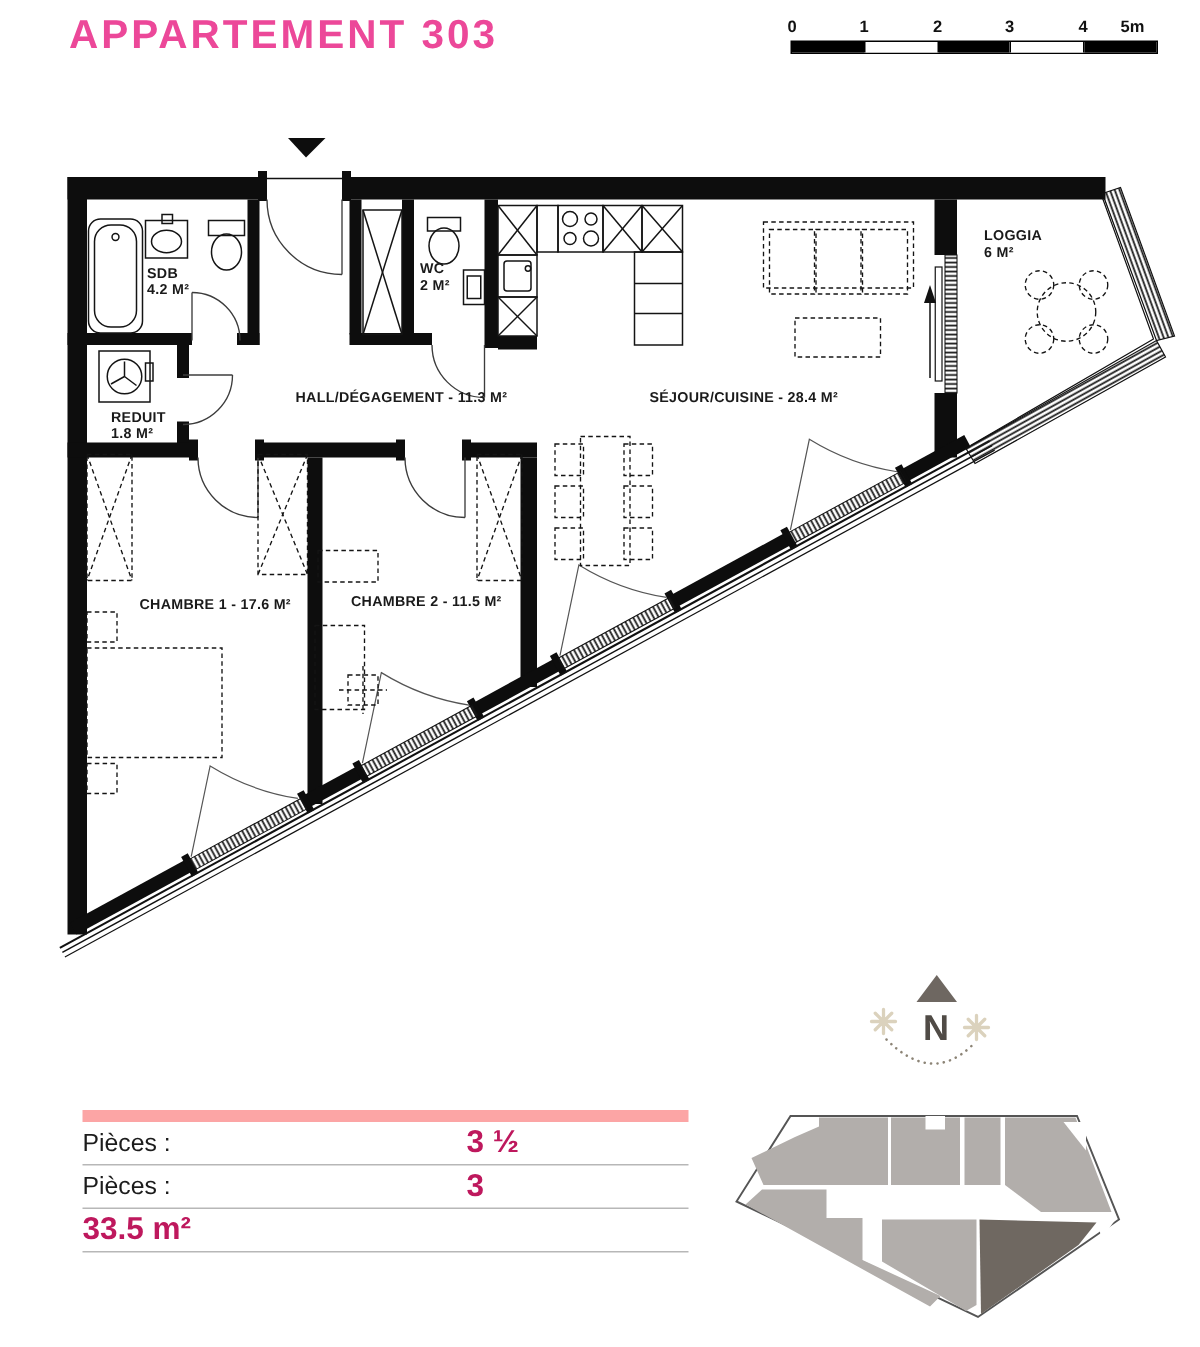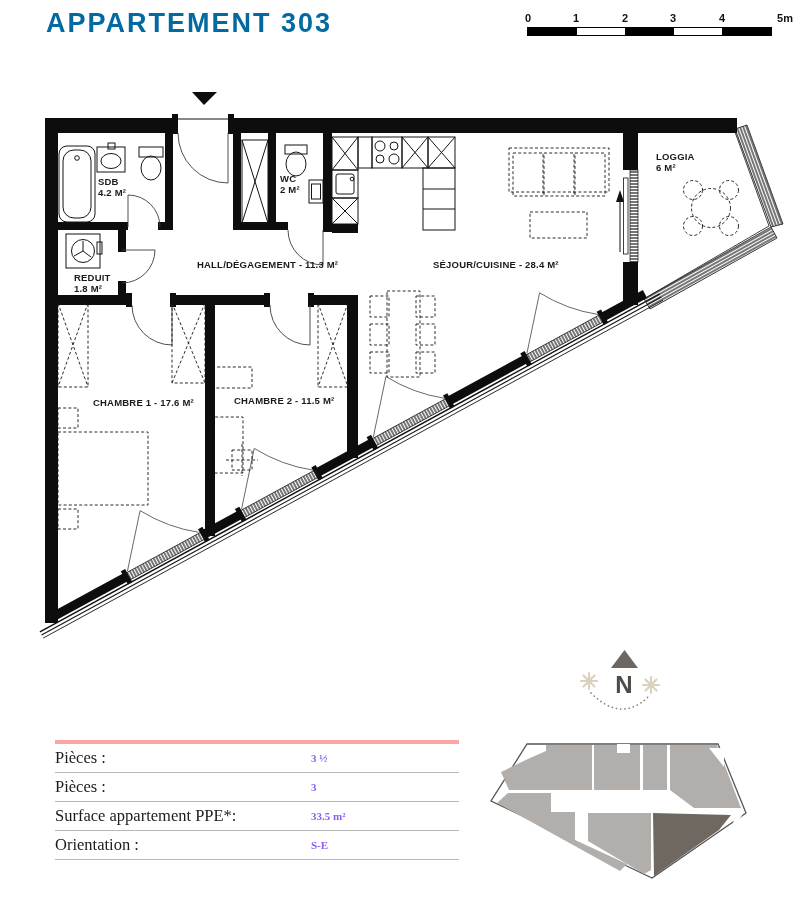--- a/index.html
+++ b/index.html
@@ -1,53 +1,53 @@
 <!DOCTYPE html>
 <html><head>
 <meta charset="utf-8">
 <style>
   html,body{margin:0;padding:0;background:#ffffff;}
   #page{position:relative;width:800px;height:898px;background:#fff;overflow:hidden;
         font-family:"Liberation Sans",sans-serif;}
   
   #title{position:absolute;left:46px;top:8px;font-size:27px;font-weight:700;
-         color:#0369a1;letter-spacing:2px;}
+         color:#ec4899;letter-spacing:2px;}
   
   #scalebar{position:absolute;left:527px;top:12px;width:246px;height:28px;}
   #scalebar .nums{position:relative;height:13px;}
   #scalebar .nums span{position:absolute;top:0;transform:translateX(-50%);
         font-size:11px;font-weight:700;color:#111;}
   #scalebar .bar{position:relative;margin-top:2px;height:7px;width:243px;
         border:1px solid #000;display:flex;}
   #scalebar .bar i{flex:1;display:block;height:100%;}
   #scalebar .bar i.b{background:#000;}
   #scalebar .bar i.w{background:#fff;border-left:1px solid #000;border-right:1px solid #000;}
   
-  #details{position:absolute;left:55px;top:740px;width:404px;border-top:4px solid #fca5a5;font-family:Liberation Serif, serif;}
+  #details{position:absolute;left:55px;top:740px;width:404px;border-top:8px solid #fca5a5;}
   #details .row{display:flex;height:28px;align-items:center;border-bottom:1px solid #b7b7b7;}
   #details .lab{width:256px;font-size:16.5px;color:#1c1c1c;}
-  #details .val{font-size:11px;font-weight:700;color:#8b5cf6;}
+  #details .val{font-size:21px;font-weight:700;color:#be185d;}
   svg text{font-family:"Liberation Sans",sans-serif;}
   .rlabel{font-size:9.5px;font-weight:600;fill:#1a1a1a;letter-spacing:.2px;}
 </style>
 </head>
 <body>
 
 <div id="page">
 
   <div id="title">APPARTEMENT 303</div>
 
   <div id="scalebar">
     <div class="nums">
       <span style="left:1px">0</span>
       <span style="left:49px">1</span>
       <span style="left:98px">2</span>
       <span style="left:146px">3</span>
       <span style="left:195px">4</span>
-      <span style="left:258px">5m</span>
+      <span style="left:228px">5m</span>
     </div>
     <div class="bar">
       <i class="b"></i>
         <i class="w"></i>
         <i class="b"></i>
         <i class="w"></i>
         <i class="b"></i>
     </div>
   </div>
 
@@ -322,22 +322,17 @@
   <div id="details">
     <div class="row">
       <span class="lab">Pièces :</span>
       <span class="val">3 ½</span>
     </div>
     <div class="row">
       <span class="lab">Pièces :</span>
       <span class="val">3</span>
     </div>
     <div class="row">
-      <span class="lab">Surface appartement PPE*:</span>
       <span class="val">33.5 m²</span>
     </div>
-    <div class="row">
-      <span class="lab">Orientation :</span>
-      <span class="val">S-E</span>
-    </div>
   </div>
 
 </div>
 
 </body></html>

